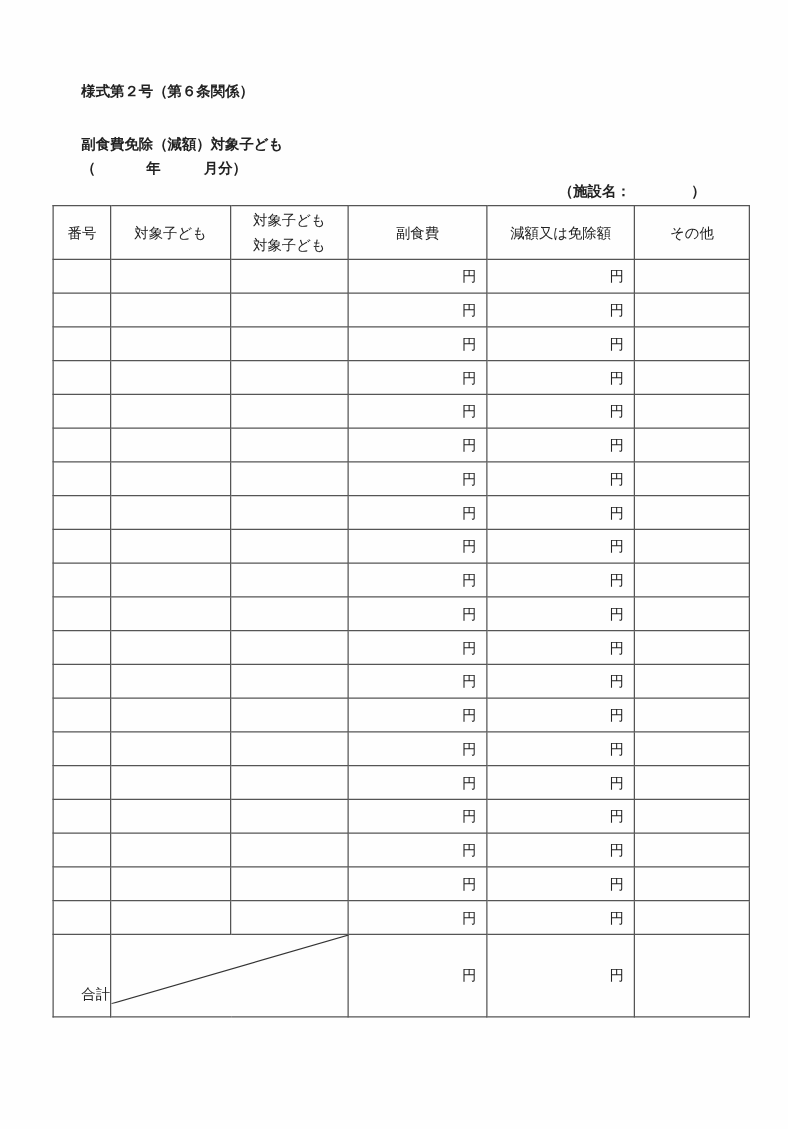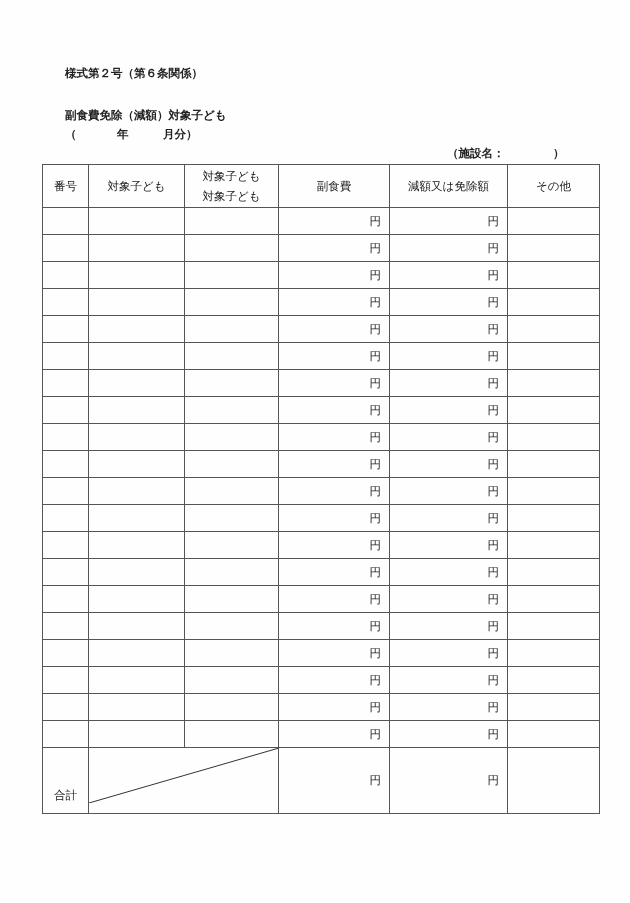--- a/index.html
+++ b/index.html
@@ -4,21 +4,21 @@
 <style>
   html, body { margin:0; padding:0; background:#fefefe; }
   body { width:630px; height:903px; position:relative; overflow:hidden;
          font-family:"DejaVu Serif","Liberation Serif",serif; color:#222; }
   .txt { position:absolute; font-size:11.5px; white-space:pre;font-weight:bold; }
   table.grid { position:absolute; left:42px; top:164px; border-collapse:collapse; table-layout:fixed;padding-left:12px; }
   table.grid td, table.grid th { border:1px solid #555; padding:0; font-weight:normal; font-size:11.5px; }
   table.grid th { height:42px; text-align:center; line-height:20px; }
   table.grid td { height:26px; }
   td.yen { text-align:right; padding-right:8px !important; }
-  td.total-label { vertical-align:bottom; text-align:center; padding-bottom:10px !important; }
+  td.total-label { vertical-align:bottom; text-align:right; padding-bottom:10px !important; }
   td.diag { position:relative; }
   td.diag svg { position:absolute; left:0; top:0; }
 </style>
 </head>
 <body>
 
 <div class="txt" style="left:65px;top:66px;">様式第２号（第６条関係）</div>
 <div class="txt" style="left:65px;top:108px;">副食費免除（減額）対象子ども</div>
 <div class="txt" style="left:65px;top:127px;">（</div>
 <div class="txt" style="left:117px;top:127px;">年</div>

